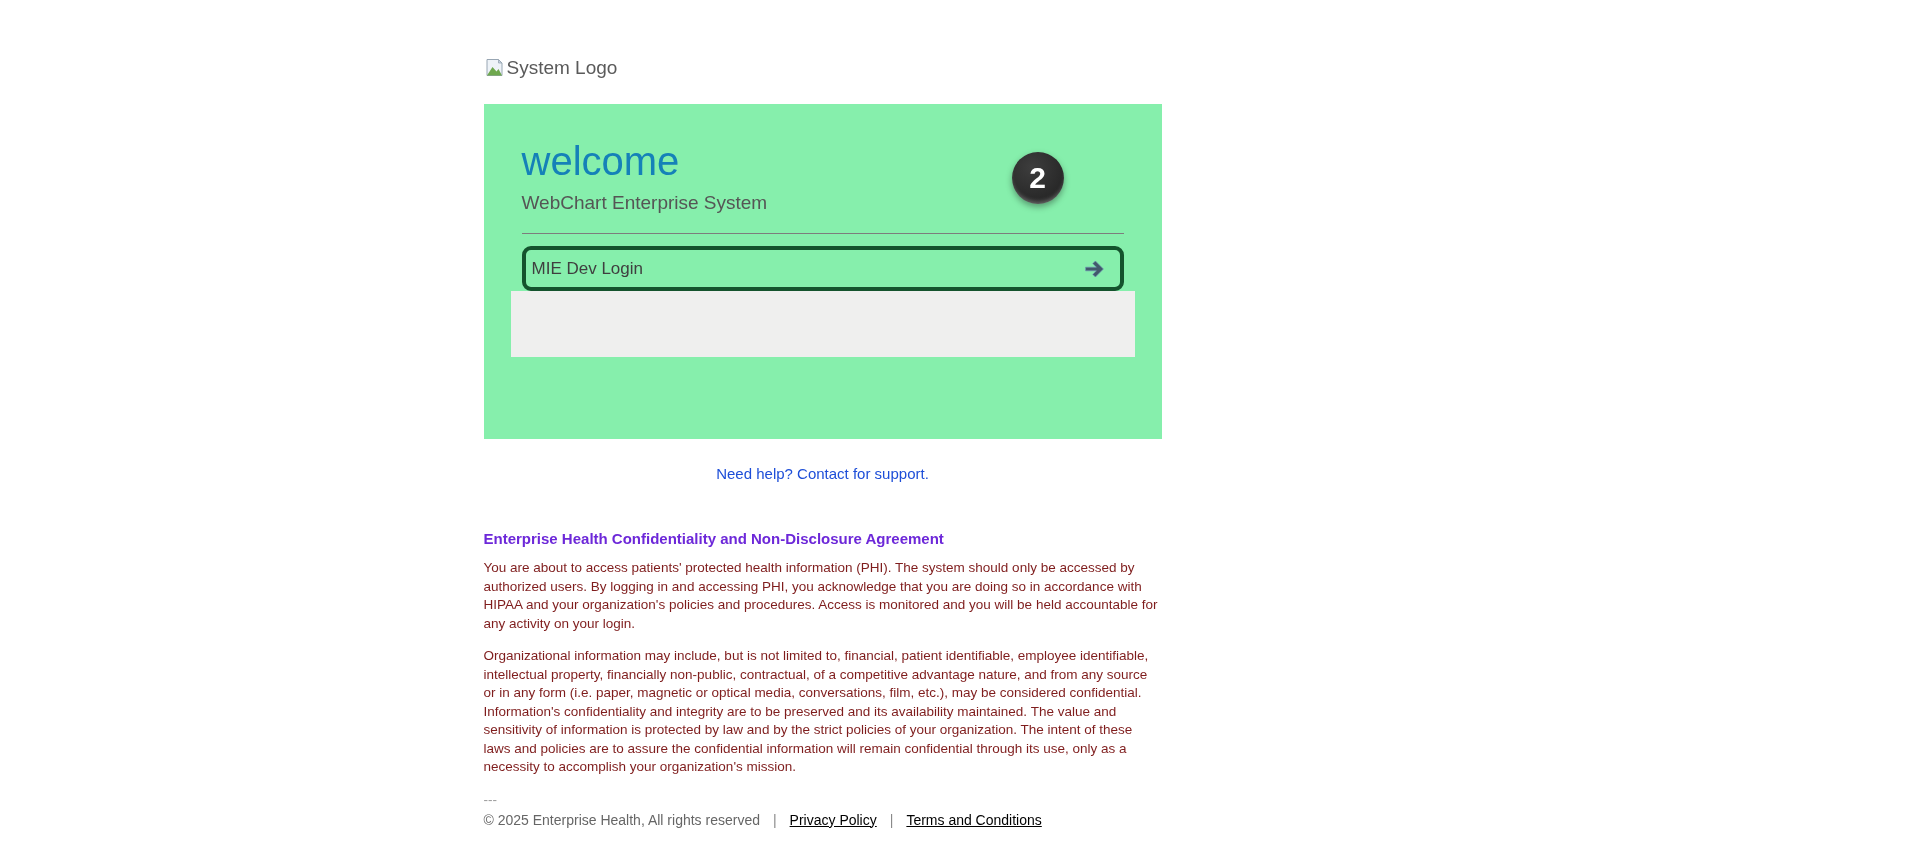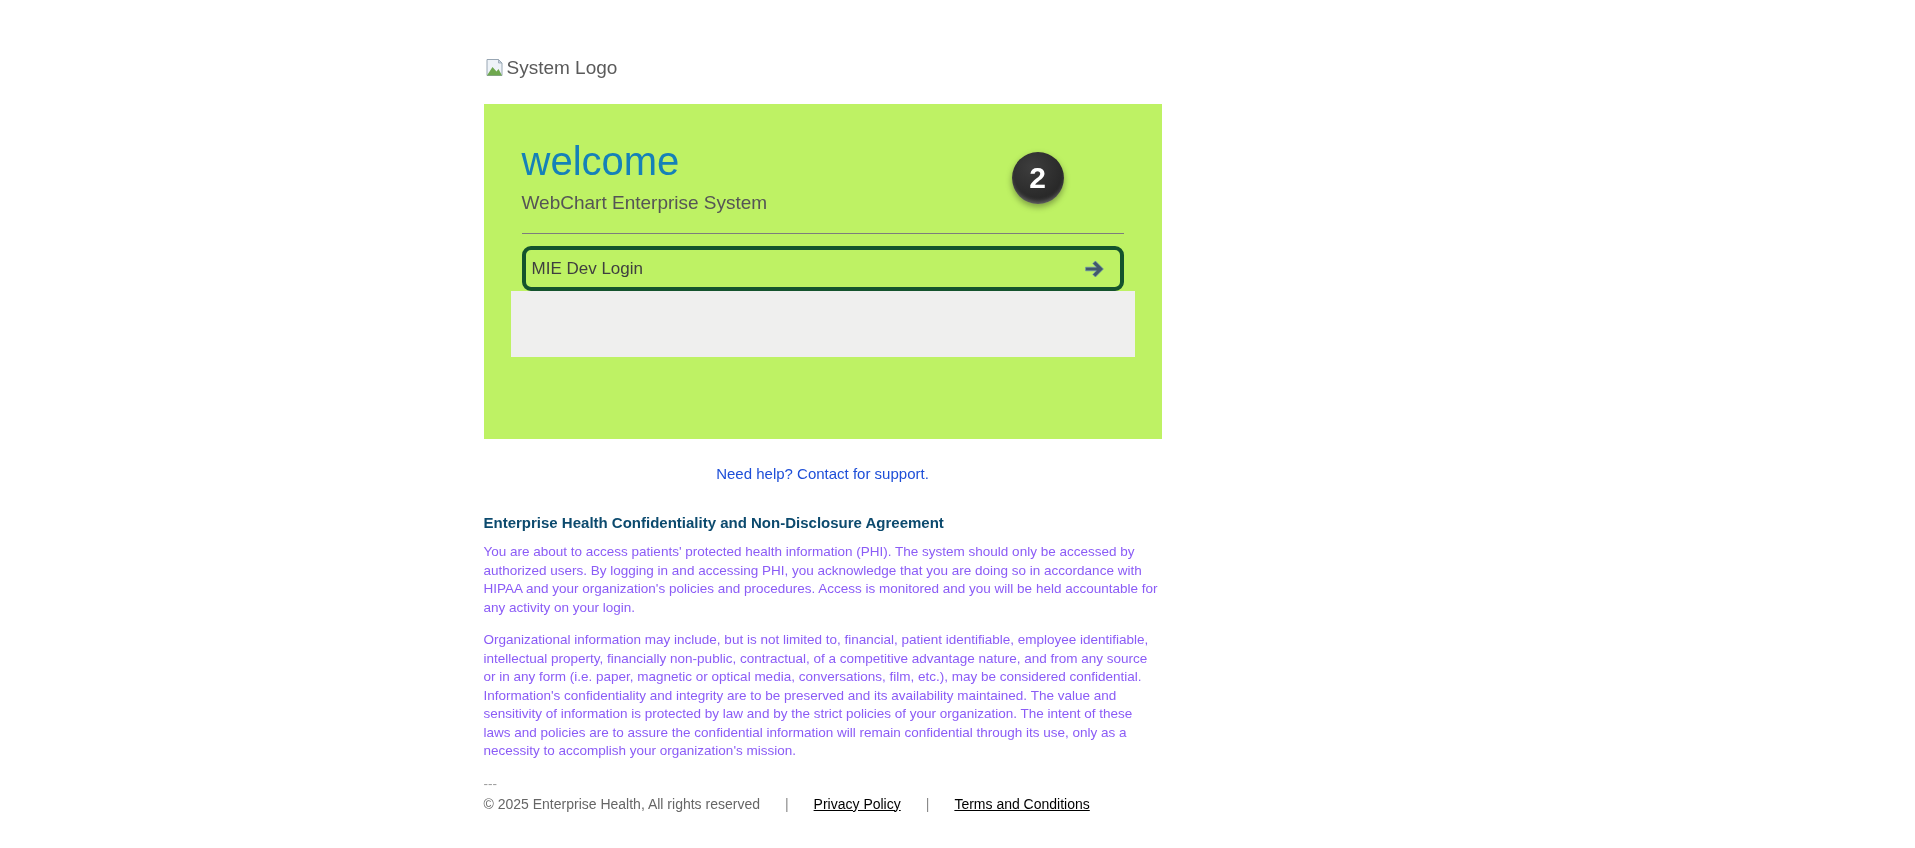--- a/index.html
+++ b/index.html
@@ -29,21 +29,21 @@
   .broken-img { display: inline-flex; width: 21px; height: 21px; }
   .logo-alt {
     font-size: 19px;
     color: #5a5a5a;
   }
   
   .card {
     position: relative;
     margin-top: 25px;
     height: 335px;
-    background: #bef264;
+    background: #86efac;
     padding: 34px 38px 0 38px;
   }
   .welcome {
     margin: 0;
     font-size: 40px;
     line-height: 46px;
     font-weight: 400;
     color: #1581b8;
   }
   .subtitle {
@@ -104,45 +104,45 @@
   }
   
   .help-text {
     margin-top: 26px;
     text-align: center;
     font-size: 15px;
     color: #1d4ed8;
   }
   
   .agreement-heading {
-    margin: 32px 0 0 0;
+    margin: 48px 0 0 0;
     font-size: 15px;
     line-height: 17px;
     font-weight: bold;
-    color: #0c4a6e;
+    color: #6d28d9;
   }
   .agreement-paragraph {
     margin: 12px 0 0 0;
     font-size: 13.5px;
     line-height: 18.5px;
-    color: #8b5cf6;
+    color: #7f1d1d;
   }
   .agreement-paragraph + .agreement-paragraph { margin-top: 14px; }
   .dashes {
     margin-top: 14px;
     font-size: 13.5px;
     line-height: 17px;
     color: #9a9a9a;
   }
   
   .footer {
     margin-top: 4px;
     display: flex;
     align-items: center;
-    gap: 25px;
+    gap: 13px;
     font-size: 14px;
     color: #666666;
   }
   .footer a {
     color: #000000;
     text-decoration: underline;
     cursor: pointer;
   }
   .footer .sep { color: #8a8a8a; }
 </style>

